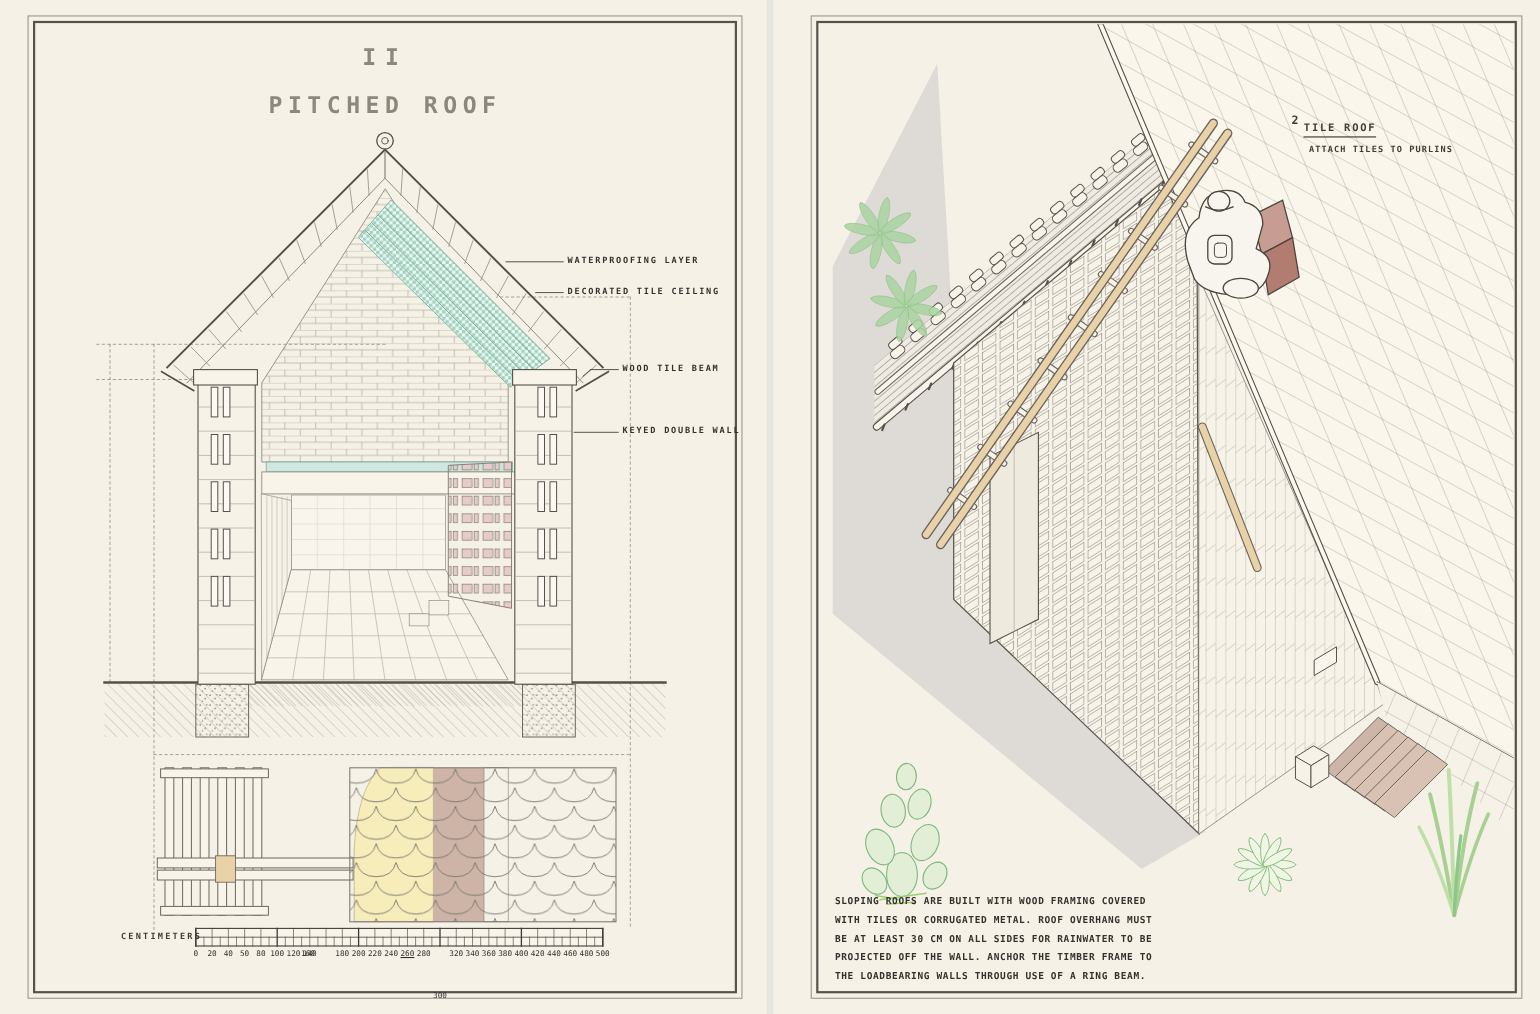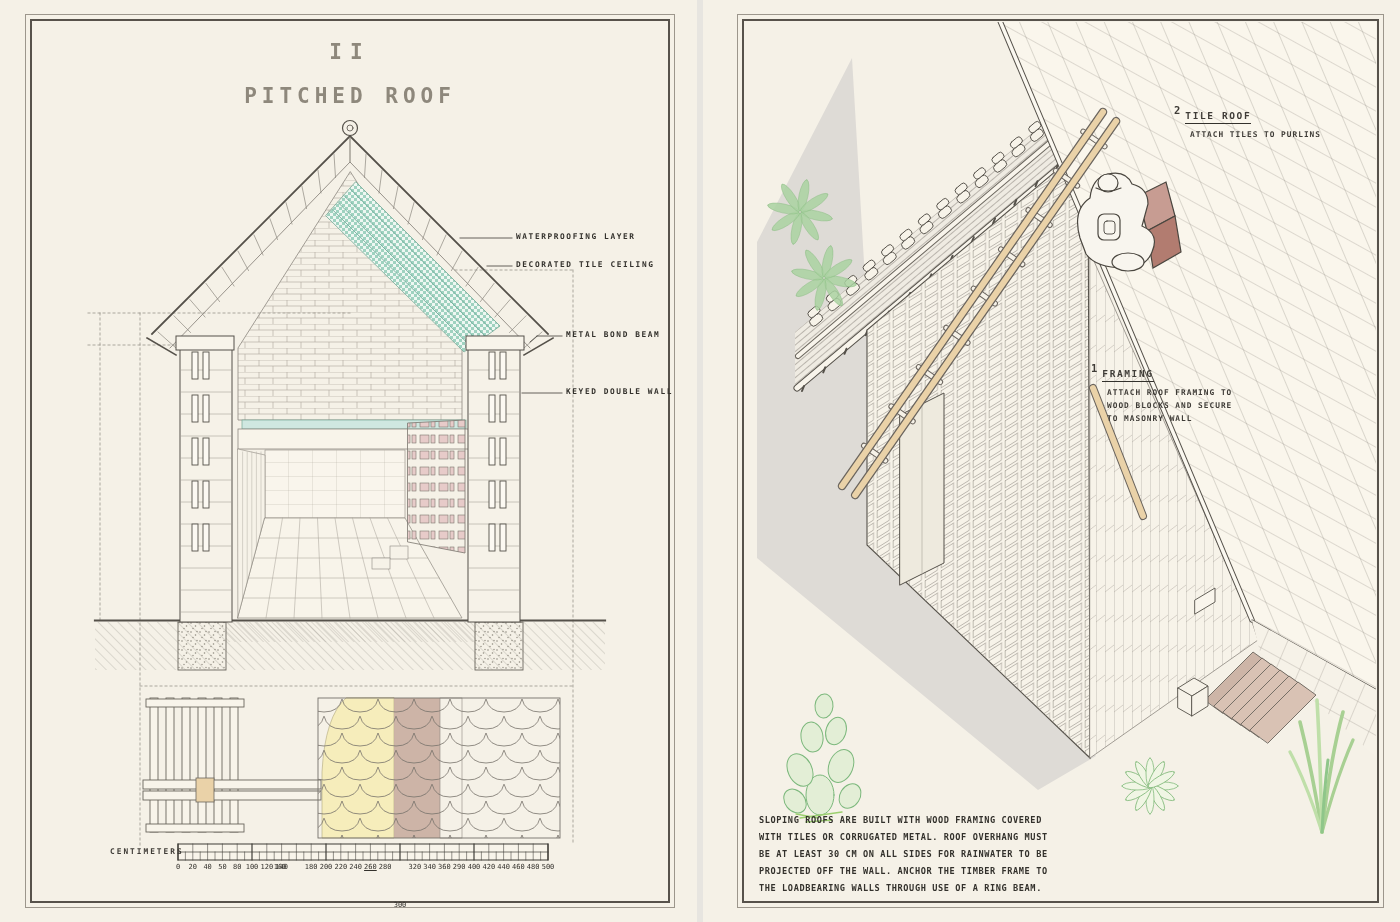--- a/index.html
+++ b/index.html
@@ -555,21 +555,21 @@
         <path d="M622,832 Q624,790 628,760" stroke="#8fc68a" stroke-width="3"></path>
       </g>
     </g>
   </svg>
 
   <div class="title-line" style="top:40px;letter-spacing:8px;">II</div>
   <div class="title-line" style="top:84px;">PITCHED ROOF</div>
 
   <div class="txt callout" style="left:516px;top:233px;">WATERPROOFING LAYER</div>
   <div class="txt callout" style="left:516px;top:261px;">DECORATED TILE CEILING</div>
-  <div class="txt callout" style="left:566px;top:331px;">METAL BOND BEAM</div>
+  <div class="txt callout" style="left:566px;top:331px;">WOOD TILE BEAM</div>
   <div class="txt callout" style="left:566px;top:388px;">KEYED DOUBLE WALL</div>
 
   <div class="txt" id="scale-label" style="left:110px;top:848px;">CENTIMETERS</div>
   <div id="scale-numbers">
       <span style="left: 0px;">0</span>
       <span style="left: 14.8px;">20</span>
       <span style="left: 29.6px;">40</span>
       <span style="left: 44.4px;">50</span>
       <span style="left: 59.2px;">80</span>
       <span style="left: 74px;">100</span>
@@ -579,38 +579,32 @@
       <span style="left: 133.2px;">180</span>
       <span style="left: 148px;">200</span>
       <span style="left: 162.8px;">220</span>
       <span style="left: 177.6px;">240</span>
       <span style="left: 192.4px; text-decoration: underline;">260</span>
       <span style="left: 207.2px;">280</span>
       <span style="left: 222px; margin-top: 38px;">300</span>
       <span style="left: 236.8px;">320</span>
       <span style="left: 251.6px;">340</span>
       <span style="left: 266.4px;">360</span>
-      <span style="left: 281.2px;">290</span>
+      <span style="left: 281.2px;">380</span>
       <span style="left: 296px;">400</span>
       <span style="left: 310.8px;">420</span>
       <span style="left: 325.6px;">440</span>
       <span style="left: 340.4px;">460</span>
       <span style="left: 355.2px;">480</span>
       <span style="left: 370px;">500</span>
     </div>
 
   <div class="step" style="left:1174px;top:104px;">
     <span class="num">2</span><span class="ttl">TILE ROOF</span>
     <div class="note">ATTACH TILES TO PURLINS</div>
   </div>
-  <div class="step" style="left:1091px;top:362px;">
-    <span class="num">1</span><span class="ttl">FRAMING</span>
-    <div class="note">ATTACH ROOF FRAMING TO
-WOOD BLOCKS AND SECURE
-TO MASONRY WALL</div>
-  </div>
 
   <div id="caption" style="left:759px;top:812px;">SLOPING ROOFS ARE BUILT WITH WOOD FRAMING COVERED
 WITH TILES OR CORRUGATED METAL. ROOF OVERHANG MUST
 BE AT LEAST 30 CM ON ALL SIDES FOR RAINWATER TO BE
 PROJECTED OFF THE WALL. ANCHOR THE TIMBER FRAME TO
 THE LOADBEARING WALLS THROUGH USE OF A RING BEAM.</div>
 </div>
 
 </body></html>

